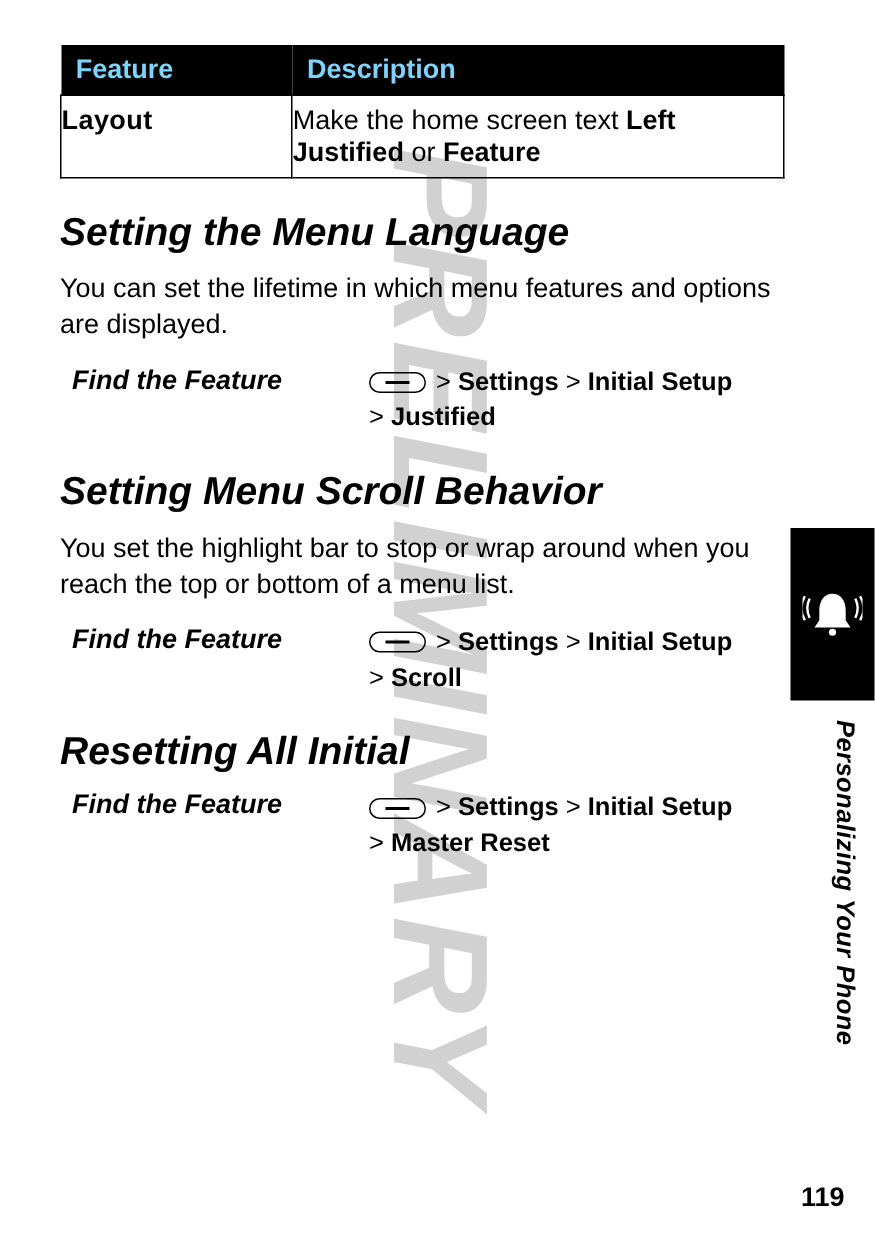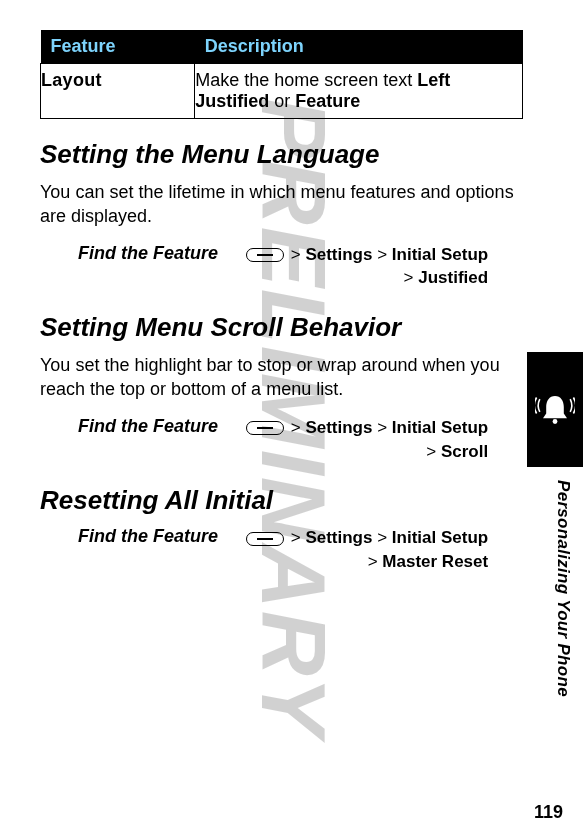--- a/index.html
+++ b/index.html
@@ -72,21 +72,20 @@
     font-size: 18px;
     line-height: 1.35;
     margin-bottom: 14px;
   }
   .find-feature-row {
     display: flex;
     align-items: flex-start;
     gap: 18px;
     margin-bottom: 22px;
     margin-left: 8px;
-    text-align: right;
   }
   .find-feature-label {
     font-size: 18px;
     font-weight: 900;
     font-style: italic;
     flex: 0 0 auto;
     width: 170px;
   }
   .nav-path {
     font-size: 17px;
@@ -137,21 +136,21 @@
     right: 10px;
     top: 480px;
     writing-mode: vertical-rl;
     font-size: 17px;
     font-style: italic;
     font-weight: bold;
     letter-spacing: 0.3px;
   }
   .page-number {
     position: absolute;
-    bottom: 12px;
+    bottom: 26px;
     right: 20px;
     font-size: 18px;
     font-weight: 900;
   }
 </style>
 </head>
 <body>
 <div class="page">
 
 <div class="watermark">PRELIMINARY</div>

